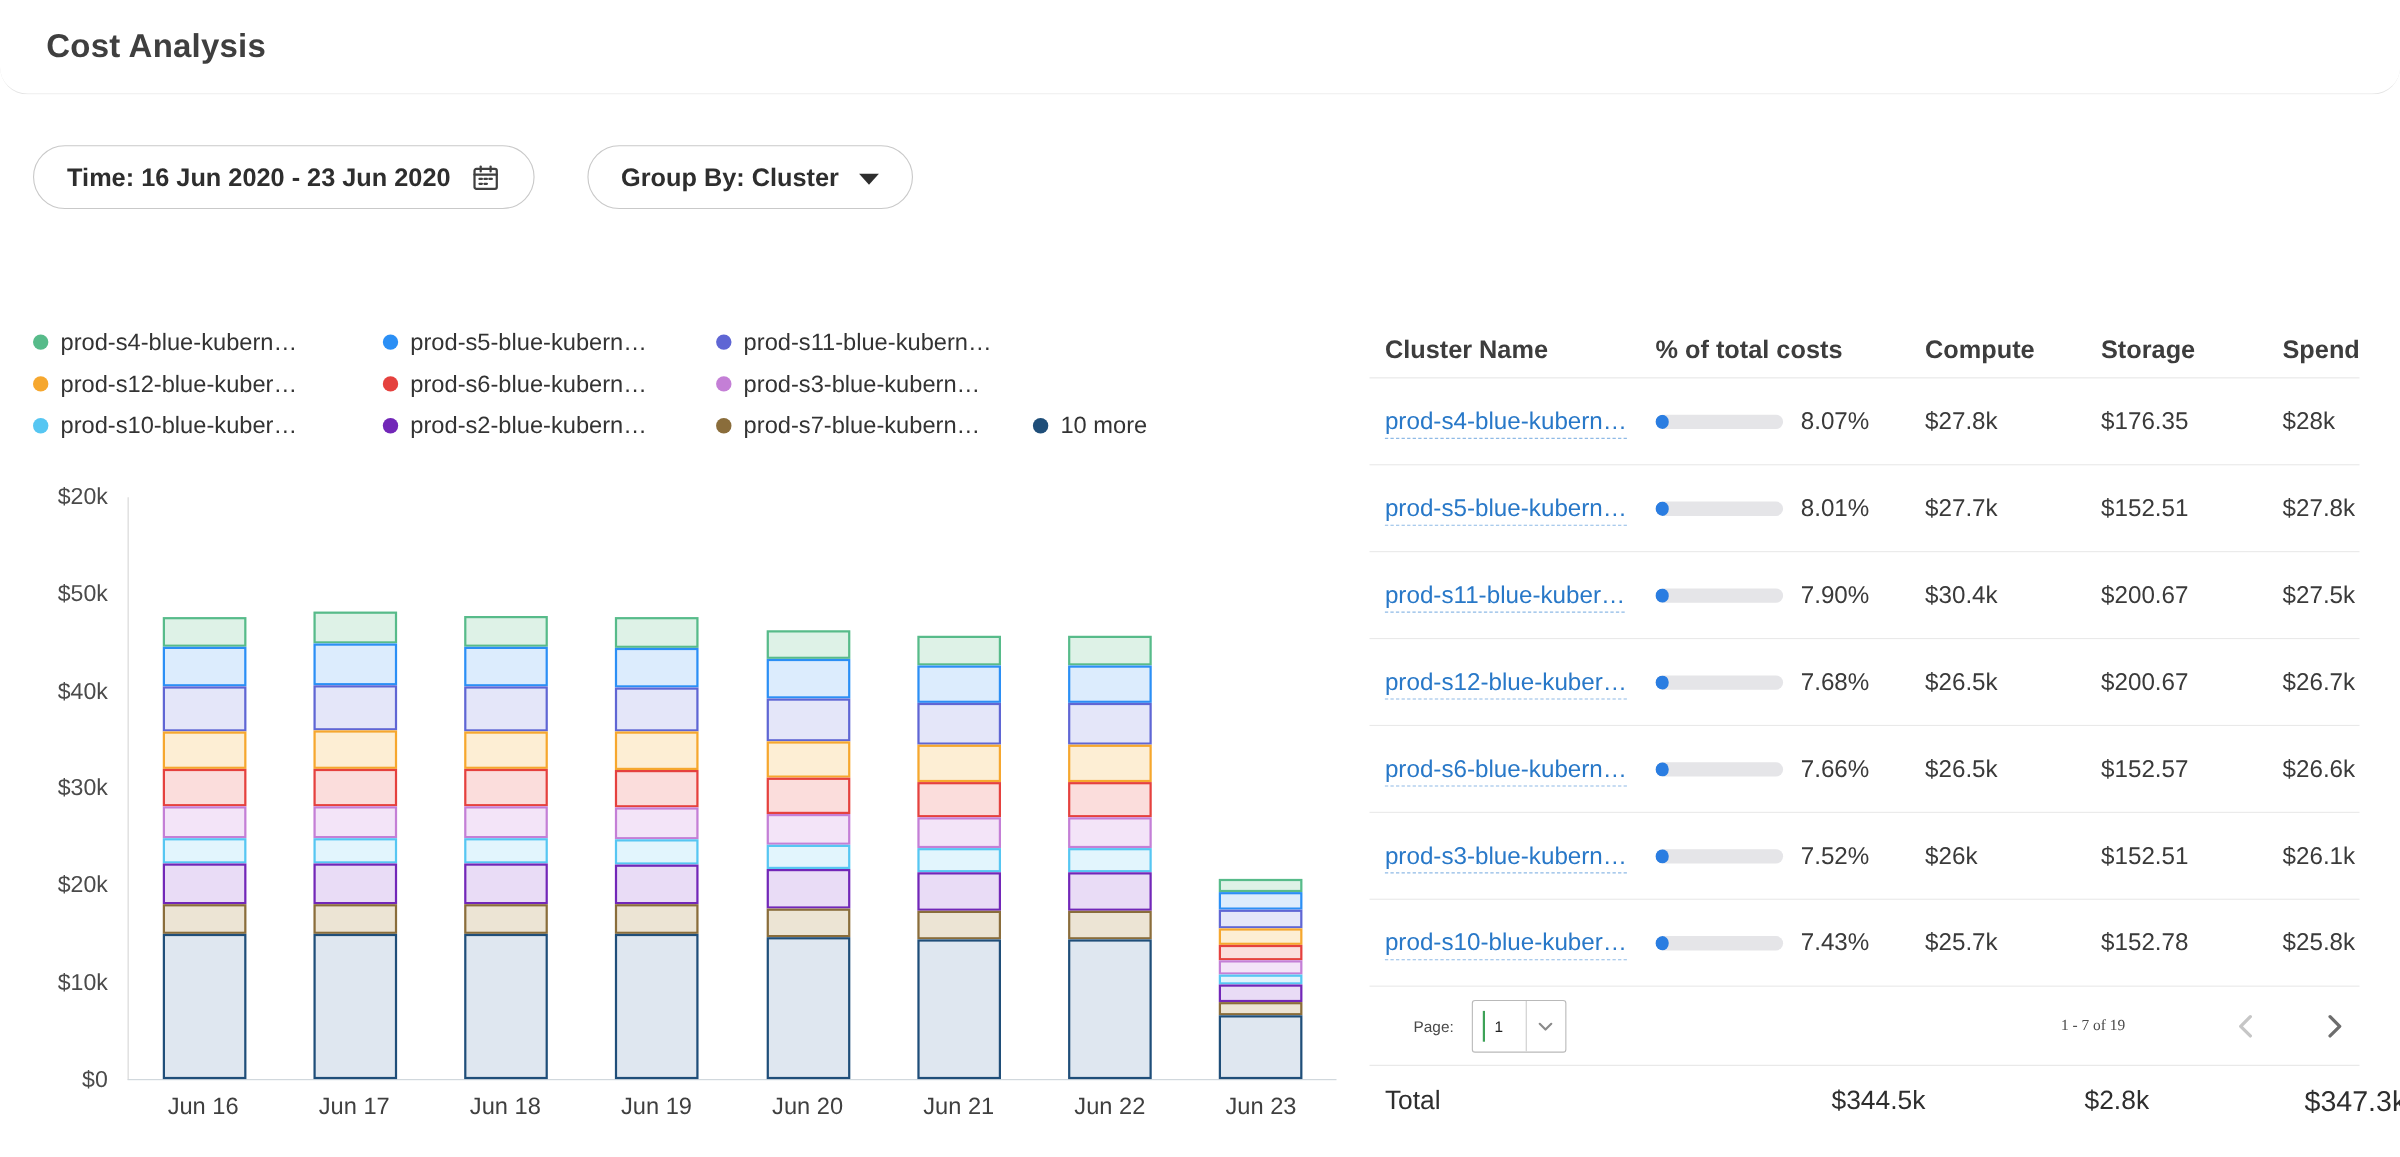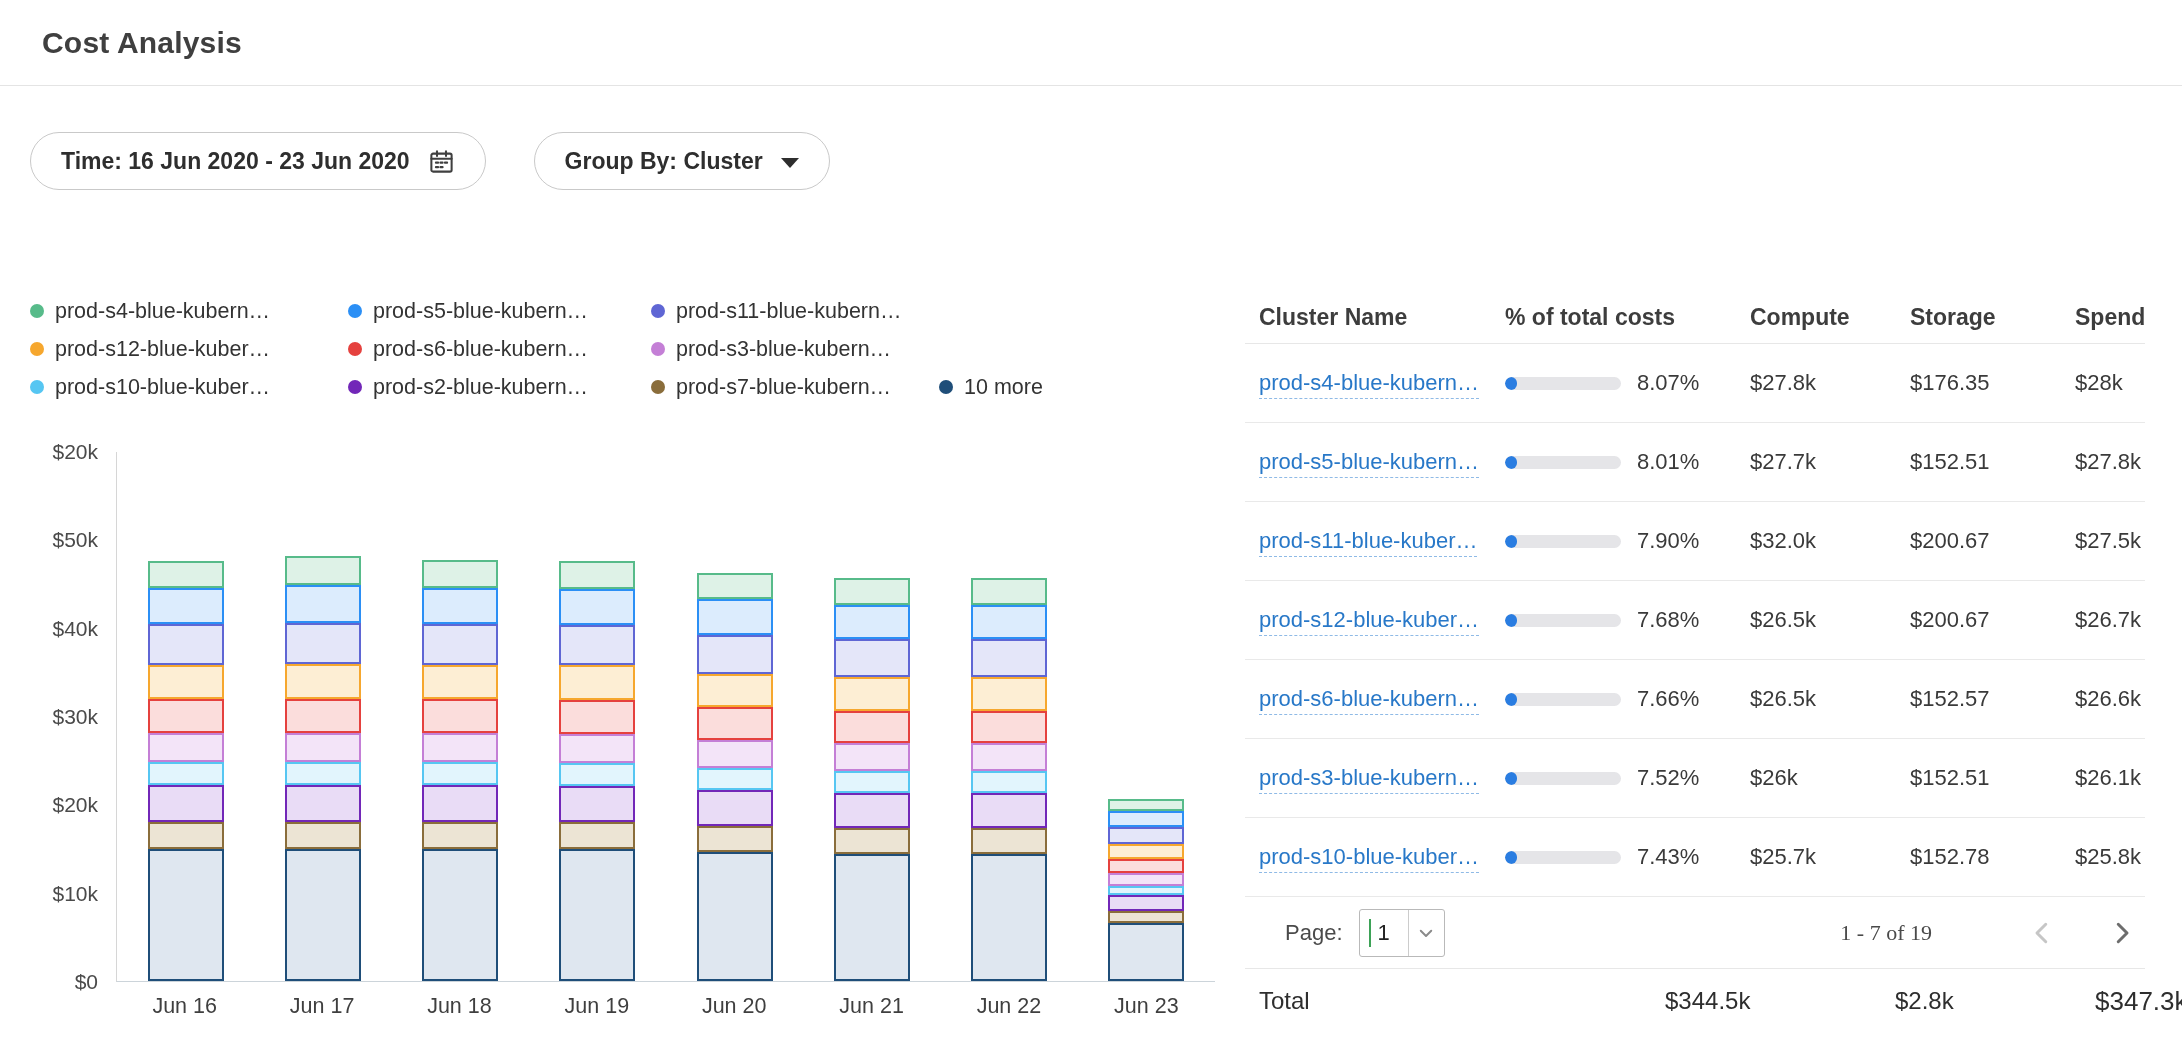--- a/index.html
+++ b/index.html
@@ -5,21 +5,21 @@
   * { margin:0; padding:0; box-sizing:border-box; }
   html,body { background:#fff; }
   body {
     width:2182px; height:1052px; overflow:hidden;
     font-family:"Liberation Sans", sans-serif; color:#3c3c3c;
   }
   .app { position:relative; width:2182px; height:1052px; background:#fff; }
 
   
   .page-header { position:absolute; top:0; left:0; right:0; height:86px;
-    border-bottom:1px solid #e4e4e4; display:flex; align-items:center; padding:0 42px; }
+    border-bottom:1px solid #e4e4e4; display:flex; align-items:center; padding:0 42px;border-radius:25px; }
   .page-header h1 { font-size:30px; font-weight:700; color:#3f3f3f; letter-spacing:.2px; }
 
   
   .filter-bar { position:absolute; top:86px; left:0; right:0; height:150px;
     display:flex; align-items:center; gap:48px; padding:0 30px; }
   .pill { display:inline-flex; align-items:center; gap:18px; height:58px; padding:0 30px;
     border:1px solid #c9c9c9; border-radius:30px; background:#fff; cursor:pointer;
     font-family:inherit; font-size:23px; font-weight:700; color:#2e2e2e; white-space:nowrap; }
   .caret { width:0; height:0; border-left:9px solid transparent; border-right:9px solid transparent;
     border-top:10px solid #2e2e2e; margin-top:3px; }
@@ -54,21 +54,21 @@
   .trow { height:79px; border-bottom:1px solid #e9e9e9; font-size:22px; color:#3a3a3a; }
   .cluster-link { color:#2878c8; text-decoration:none; border-bottom:1px dashed #8fbae6;
     padding-bottom:3px; font-size:22px; white-space:nowrap; cursor:pointer; }
   .pctcell { display:flex; align-items:center; }
   .track { width:116px; height:13px; border-radius:7px; background:#e5e5e8;
     display:inline-block; position:relative; overflow:hidden; flex:none; }
   .fill { position:absolute; left:0; top:0; height:100%; border-radius:7px; }
   .pctv { margin-left:16px; }
 
   .pager { display:flex; align-items:center; height:72px; border-bottom:1px solid #e7e7e7;
-    font-size:22px; color:#4a4a4a; }
+    font-size:14px; color:#4a4a4a; }
   .pager-label { margin-left:40px; }
   .page-select { display:flex; align-items:center; height:48px; border:1px solid #b9b9b9;
     border-radius:3px; margin-left:16px; overflow:hidden; cursor:pointer; background:#fff; }
   .page-num { width:48px; text-align:center; color:#222; position:relative; height:100%;
     display:flex; align-items:center; justify-content:center; }
   .page-cursor { position:absolute; left:9px; top:9px; bottom:9px; width:2px; background:#3da257; }
   .sel-caret { width:36px; height:100%; display:flex; align-items:center; justify-content:center;
     border-left:1px solid #ccc; }
   .range { margin-left:auto; color:#4a4a4a;font-family:Liberation Serif, serif; }
   .chev { display:flex; align-items:center; justify-content:center; cursor:pointer; }
@@ -330,21 +330,21 @@
           <div class="td">$27.8k</div>
         </div>
         <div class="trow">
           <div class="td c0"><a class="cluster-link" href="#" style="color: rgb(40, 120, 200);">prod-s11-blue-kuber…</a></div>
           <div class="td pctcell">
             <span class="track" style="background: rgb(229, 229, 232);">
               <span class="fill" style="background: rgb(42, 125, 225); width: 12px;"></span>
             </span>
             <span class="pctv">7.90%</span>
           </div>
-          <div class="td">$32.0k</div>
+          <div class="td">$30.4k</div>
           <div class="td">$200.67</div>
           <div class="td">$27.5k</div>
         </div>
         <div class="trow">
           <div class="td c0"><a class="cluster-link" href="#" style="color: rgb(40, 120, 200);">prod-s12-blue-kuber…</a></div>
           <div class="td pctcell">
             <span class="track" style="background: rgb(229, 229, 232);">
               <span class="fill" style="background: rgb(42, 125, 225); width: 12px;"></span>
             </span>
             <span class="pctv">7.68%</span>

